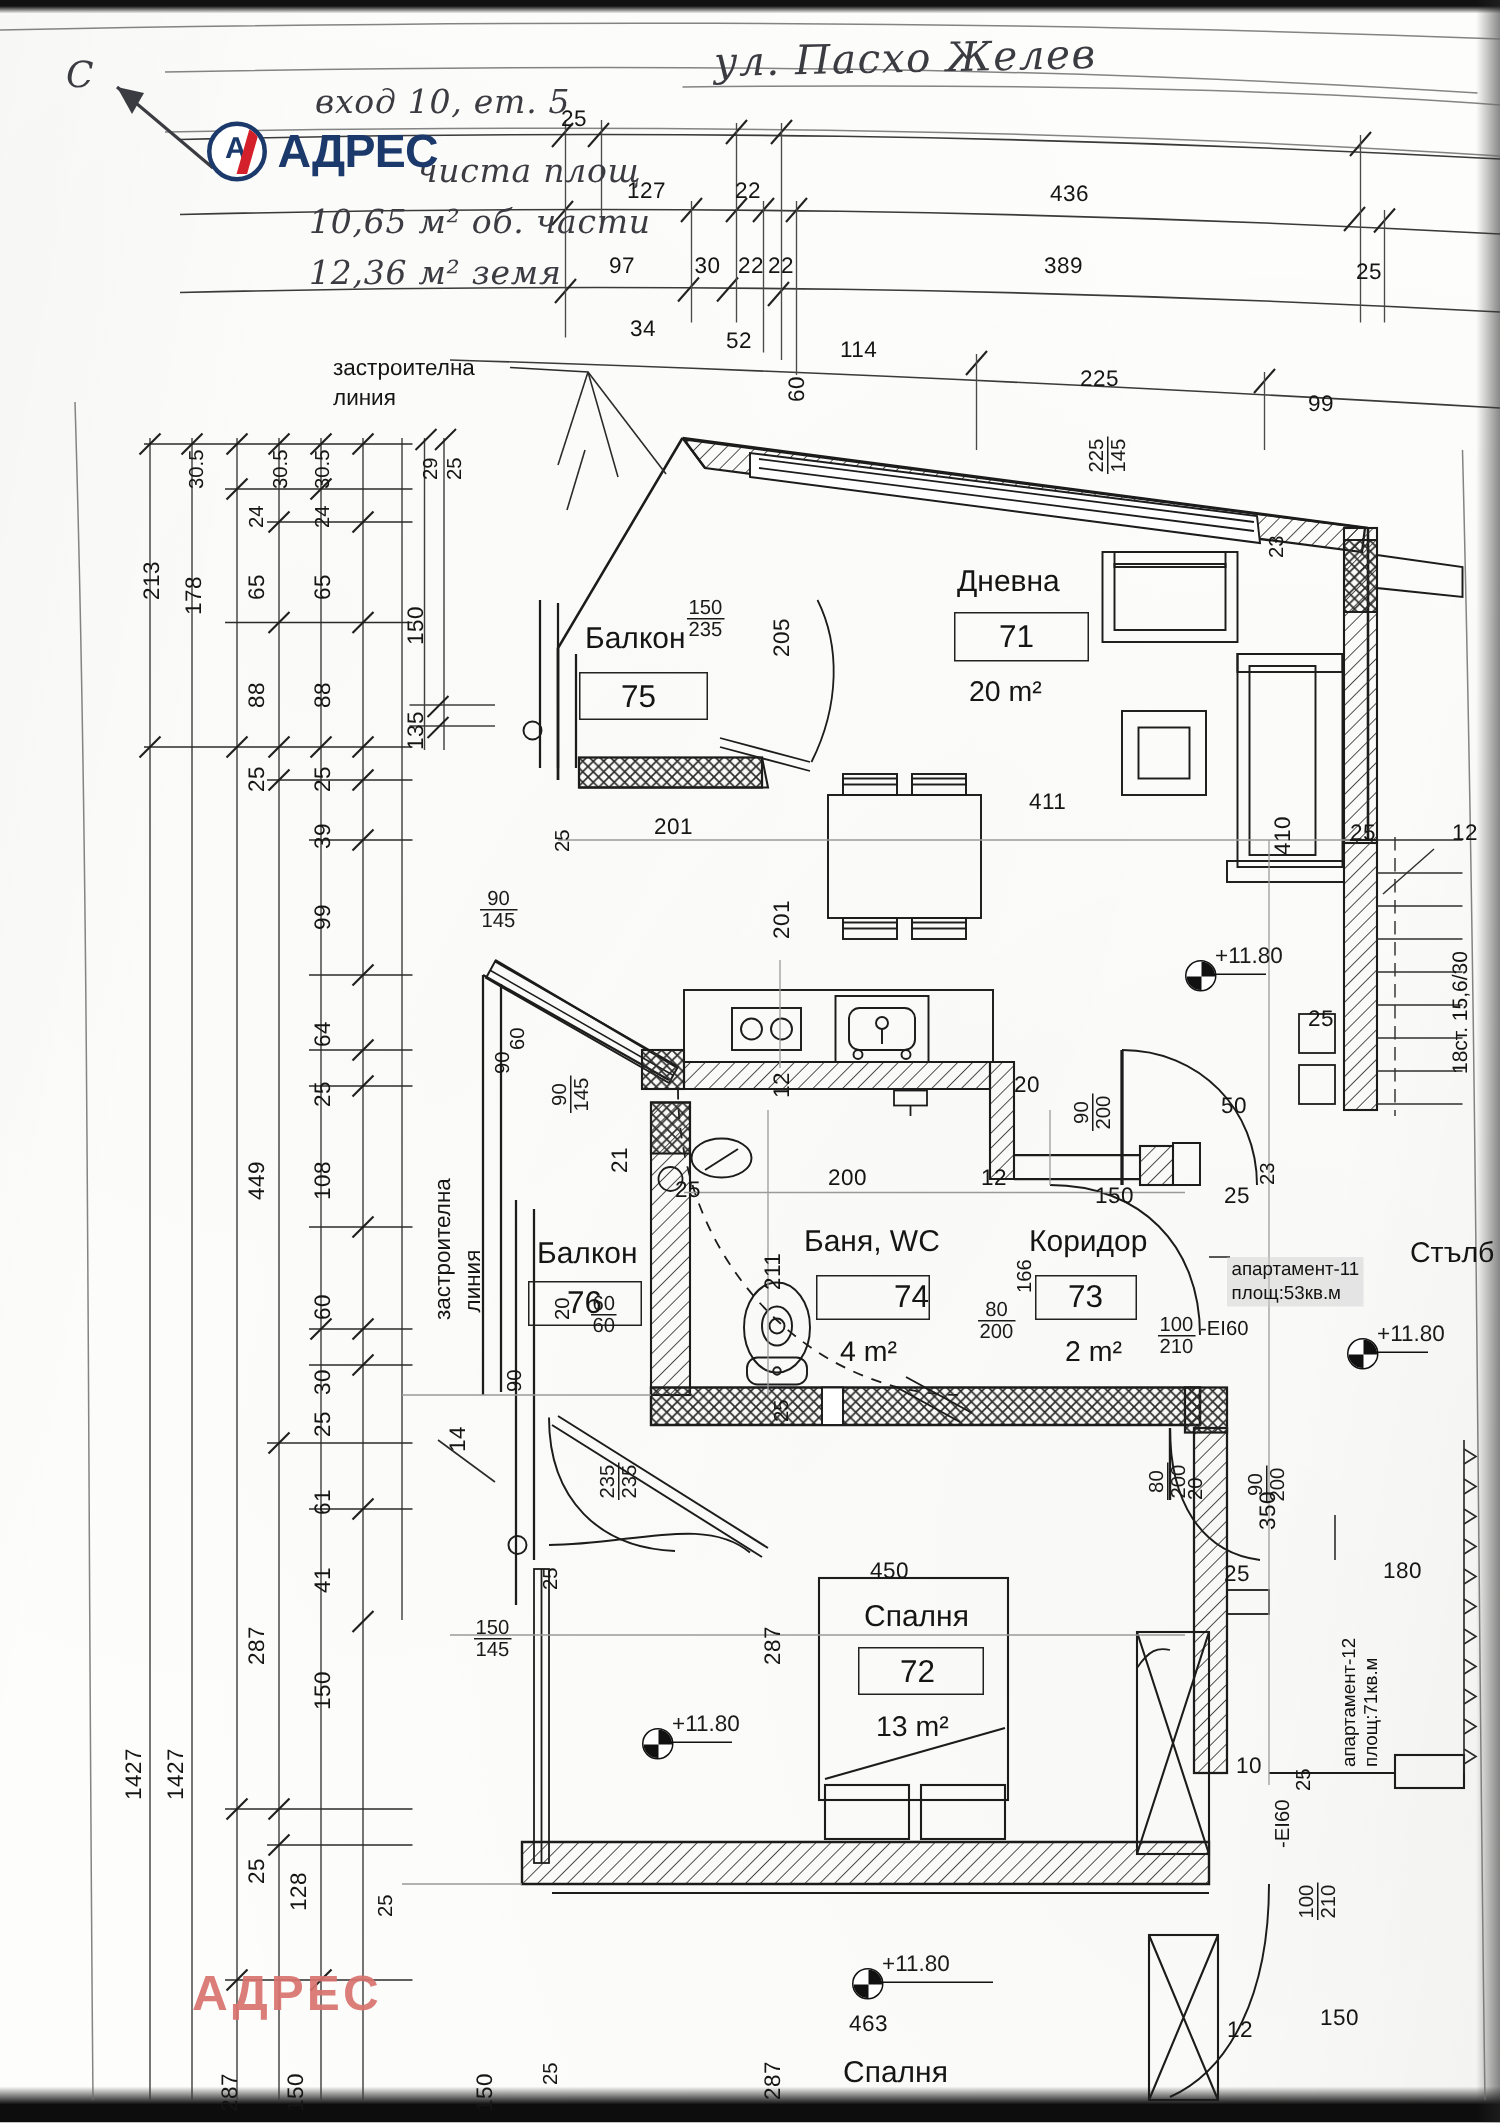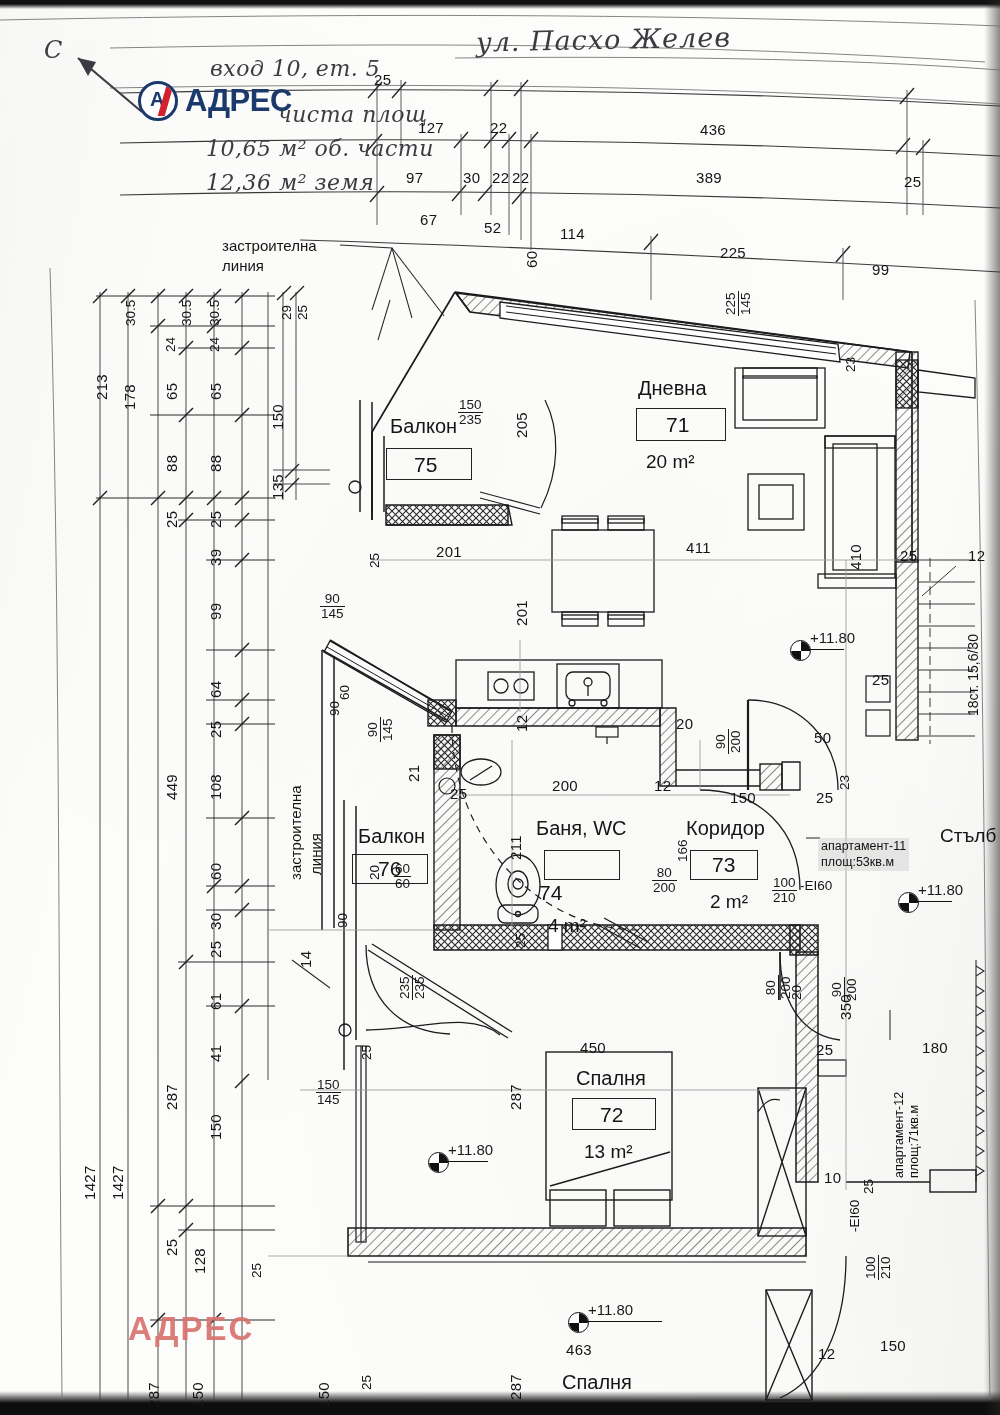--- a/index.html
+++ b/index.html
@@ -513,21 +513,21 @@
 <div class="t dim" style="left:490px;top:120px;">22</div>
 <div class="t dim" style="left:700px;top:122px;">436</div>
 
 <div class="t dim" style="left:406px;top:170px;">97</div>
 <div class="t dim" style="left:463px;top:170px;">30</div>
 <div class="t dim" style="left:492px;top:170px;">22</div>
 <div class="t dim" style="left:512px;top:170px;">22</div>
 <div class="t dim" style="left:696px;top:170px;">389</div>
 <div class="t dim" style="left:904px;top:174px;">25</div>
 
-<div class="t dim" style="left:420px;top:212px;">67</div>
+<div class="t dim" style="left:420px;top:212px;">34</div>
 <div class="t dim" style="left:484px;top:220px;">52</div>
 <div class="t dim rot90" style="left:524px;top:268px;">60</div>
 <div class="t dim" style="left:560px;top:226px;">114</div>
 <div class="t dim" style="left:720px;top:245px;">225</div>
 <div class="t dim" style="left:872px;top:262px;">99</div>
 
 <div class="t dim rot90" style="left:94px;top:400px;">213</div>
 <div class="t dim rot90" style="left:122px;top:410px;">178</div>
 
 <div class="t dim-s rot90" style="left:124px;top:326px;">30.5</div>
@@ -583,22 +583,22 @@
 <div class="t room-name" style="left:390px;top:416px;">Балкон</div>
 <div class="numbox" style="left:386px;top:448px;width:84px;height:30px;"></div>
 <div class="t room-num" style="left:414px;top:454px;">75</div>
 
 <div class="t room-name" style="left:358px;top:826px;">Балкон</div>
 <div class="numbox" style="left:352px;top:854px;width:74px;height:28px;"></div>
 <div class="t room-num" style="left:378px;top:858px;">76</div>
 
 <div class="t room-name" style="left:536px;top:818px;">Баня, WC</div>
 <div class="numbox" style="left:544px;top:850px;width:74px;height:28px;"></div>
-<div class="t room-num" style="left:539px;top:854px;margin-top:28px;">74</div>
-<div class="t room-area" style="left:548px;top:892px;margin-top:24px;">4 m²</div>
+<div class="t room-num" style="left:596px;top:854px;">74</div>
+<div class="t room-area" style="left:560px;top:892px;">4 m²</div>
 
 <div class="t room-name" style="left:686px;top:818px;">Коридор</div>
 <div class="numbox" style="left:690px;top:850px;width:66px;height:28px;"></div>
 <div class="t room-num" style="left:712px;top:854px;">73</div>
 <div class="t room-area" style="left:710px;top:892px;">2 m²</div>
 
 <div class="t room-name" style="left:576px;top:1068px;">Спалня</div>
 <div class="numbox" style="left:572px;top:1098px;width:82px;height:30px;"></div>
 <div class="t room-num" style="left:600px;top:1104px;">72</div>
 <div class="t room-area" style="left:584px;top:1142px;">13 m²</div>
@@ -654,21 +654,21 @@
 <div class="frac" style="left:316px;top:1078px;">
   <span class="n">150</span>
   <span class="d">145</span>
   </div>
 <div class="frac rot" style="left:398px;top:1000px;">
   <span class="n">235</span>
   <span class="d">235</span>
   </div>
 
 <div class="t dim" style="left:436px;top:544px;">201</div>
-<div class="t dim" style="left:686px;top:540px;">411</div>
+<div class="t dim" style="left:686px;top:527px;">411</div>
 <div class="t dim rot90" style="left:514px;top:626px;">201</div>
 <div class="t dim" style="left:552px;top:778px;">200</div>
 <div class="t dim rot90" style="left:508px;top:860px;">211</div>
 <div class="t dim-s rot90" style="left:676px;top:862px;">166</div>
 <div class="t dim" style="left:654px;top:778px;">12</div>
 <div class="t dim" style="left:730px;top:790px;">150</div>
 <div class="t dim" style="left:676px;top:716px;">20</div>
 <div class="t dim rot90" style="left:406px;top:782px;">21</div>
 <div class="t dim" style="left:450px;top:786px;">25</div>
 <div class="t dim" style="left:580px;top:1040px;">450</div>

